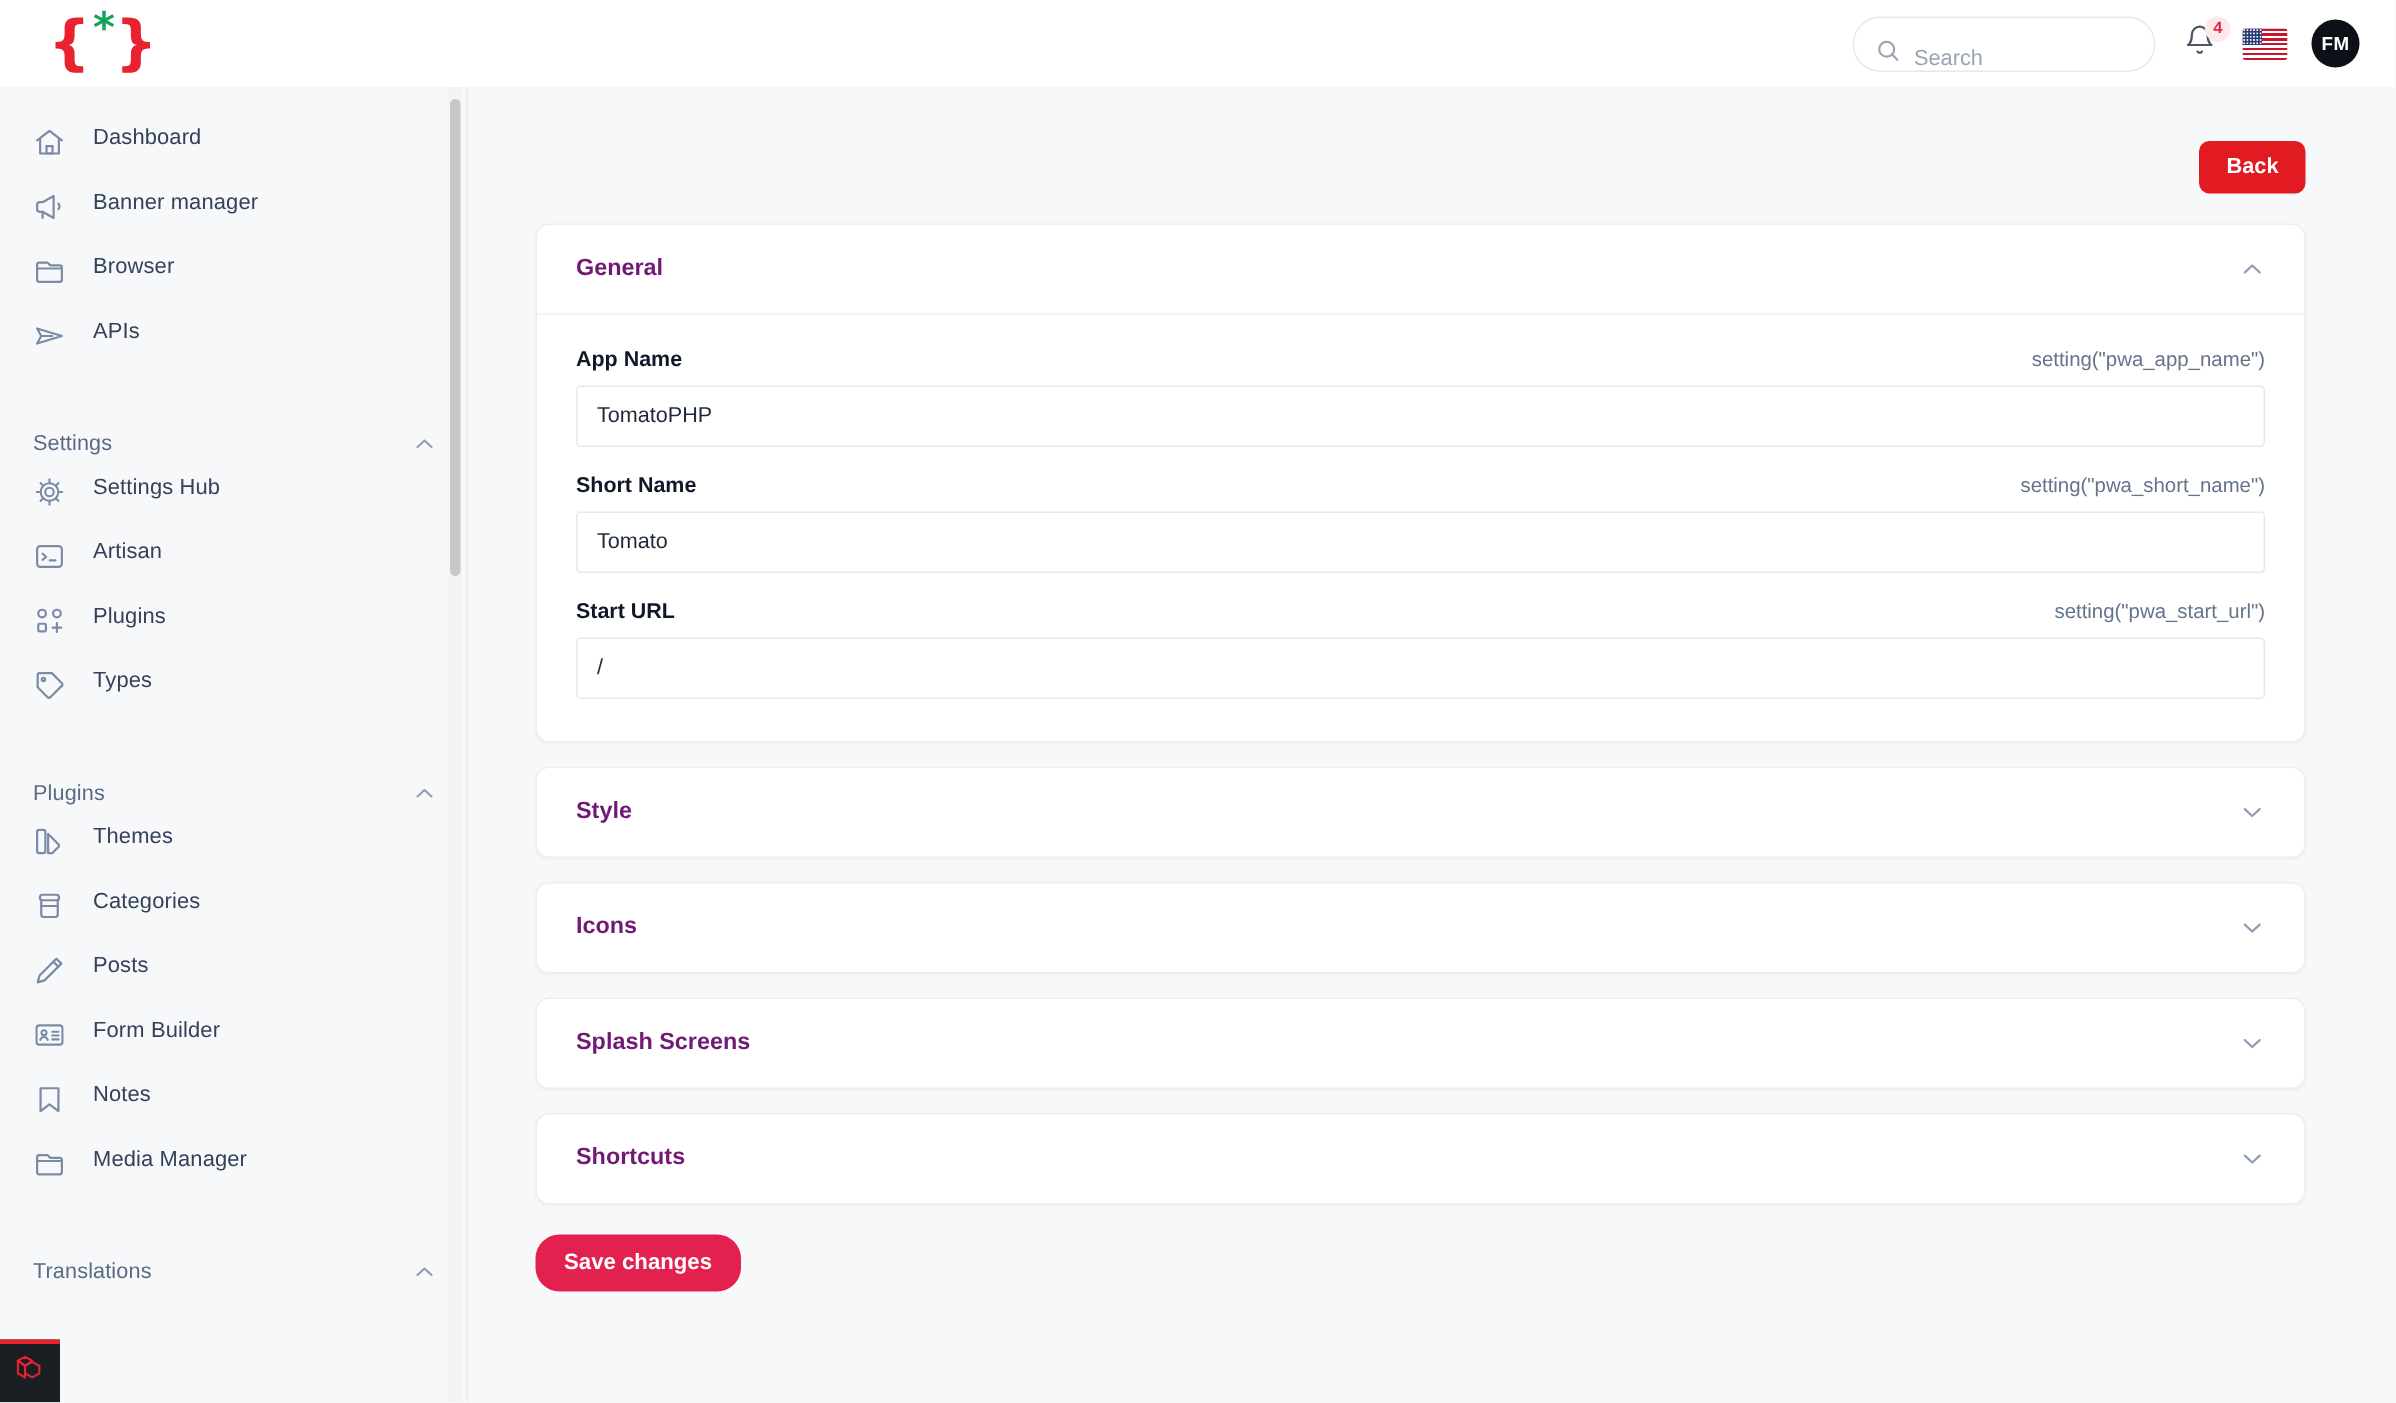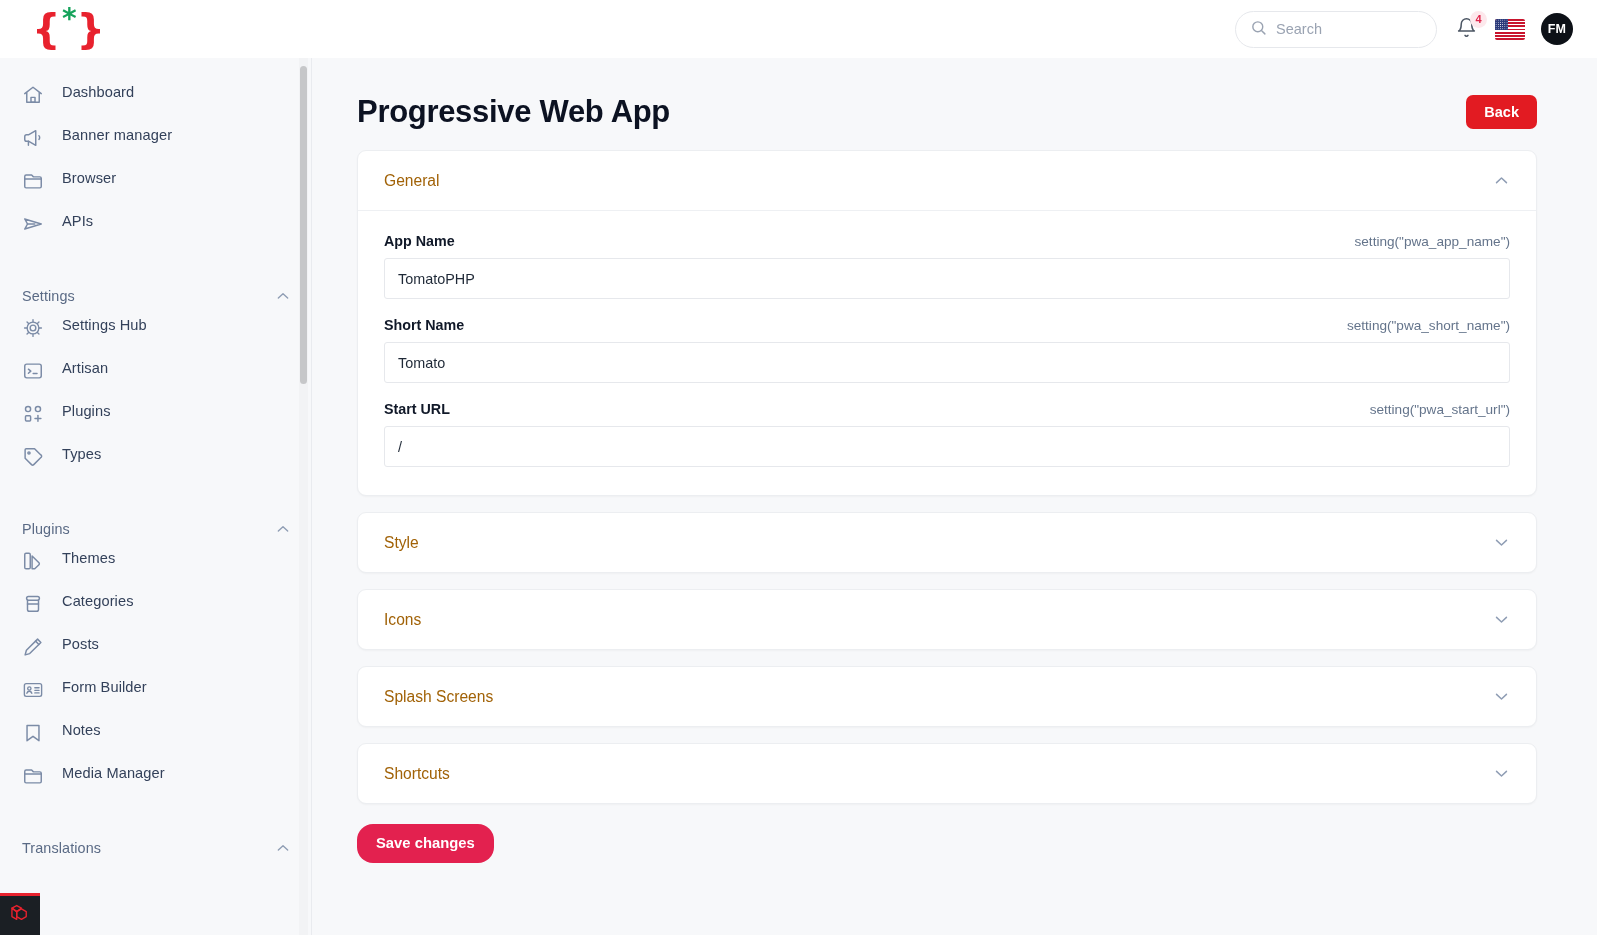--- a/index.html
+++ b/index.html
@@ -31,21 +31,21 @@
   .logo .ast {
     position: absolute; top: -3px; left: 50%; transform: translateX(-48%);
     font-size: 28px; color: #15a35b; font-weight: 700;
     font-family: "DejaVu Sans", sans-serif; line-height: 1;
   }
   .topbar-right {
     margin-left: auto; display: flex; align-items: center; gap: 16px;
   }
   .search-box {
     width: 202px; height: 37px; border: 1px solid #e6e8ec; border-radius: 20px;
-    display: flex; align-items: center; gap: 9px; padding: 0 14px; background: #fff;
+    display: flex; align-items: flex-end; gap: 9px; padding: 0 14px; background: #fff;
   }
   .search-box input {
     border: none; outline: none; font-size: 14.5px; color: #334155;
     font-family: "Liberation Sans", sans-serif; width: 100%; background: transparent;
   }
   .search-box input::placeholder { color: #9aa3b2; }
   .bell-wrap { position: relative; width: 26px; height: 30px; display:flex; align-items:center; justify-content:center; }
   .badge {
     position: absolute; top: -3px; right: -8px;
     background: #fde8ec; color: #e0264c;
@@ -134,28 +134,28 @@
 
   .card {
     background: #fff; border: 1px solid #eceef1; border-radius: 9px;
     margin-top: 16px;
     box-shadow: 0 1px 2px rgba(16,24,40,0.035);
   }
   .card-head {
     display: flex; align-items: center;
     height: 59px; padding: 0 26px 0 26px; cursor: pointer;
   }
-  .card-head .ctitle { font-size: 15.6px; font-weight: 400; color: #a16207; }
+  .card-head .ctitle { font-size: 15.6px; font-weight: 700; color: #701a75; }
   .card-head .cchev { margin-left: auto; color: #8f9db4; display: flex; }
   .card-head .cchev svg { width: 17px; height: 17px; }
   .card-body { border-top: 1px solid #eef0f3; padding: 22px 26px 26px 26px; }
 
   .field { margin-bottom: 18px; }
   .field:last-child { margin-bottom: 2px; }
-  .field-top { display: flex; align-items: flex-end; margin-bottom: 9px; }
+  .field-top { display: flex; align-items: flex-start; margin-bottom: 9px; }
   .field-label { font-size: 14.3px; font-weight: 700; color: #101828; }
   .field-hint {
     margin-left: auto; font-size: 13.6px; color: #64748b;
     font-family: "Liberation Sans", sans-serif;
   }
   .field input {
     width: 100%; height: 41px; border: 1px solid #e6e8ec; border-radius: 3px;
     padding: 0 13px; font-size: 14.4px; color: #1f2937; outline: none;
     font-family: "Liberation Sans", sans-serif; background: #fff;
   }
@@ -406,21 +406,20 @@
             <path d="M8.4 9.4 13.6 6.4 18.8 9.4v5.4l-5.2 3-5.2-3Z"></path>
             <path d="M8.4 9.4 3.2 5.6 8.4 2.8l5.2 2.8Z"></path>
           </svg>
         </span>
       </div>
     </div>
 
     <div class="main">
 
       <div class="page-head">
-        <div class="page-title">Progressive Web App</div>
         <button class="back-btn">Back</button>
       </div>
 
       
       <div class="card">
         <div class="card-head">
           <span class="ctitle">General</span>
           <span class="cchev">
             <svg viewBox="0 0 24 24" fill="none" stroke="currentColor" stroke-width="2.1" stroke-linecap="round" stroke-linejoin="round">
                 <polyline points="5 15 12 8.5 19 15"></polyline>

